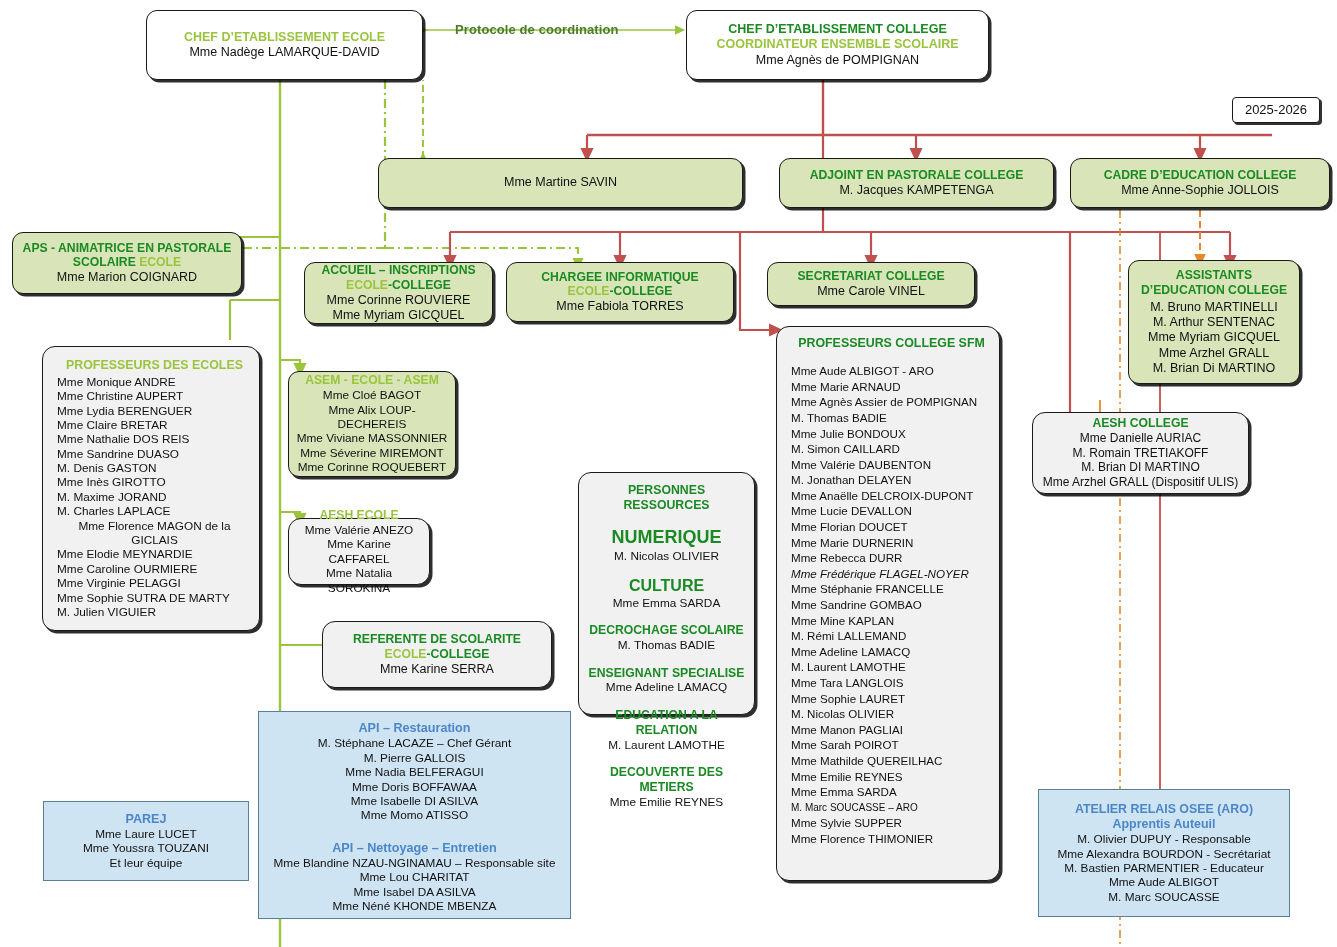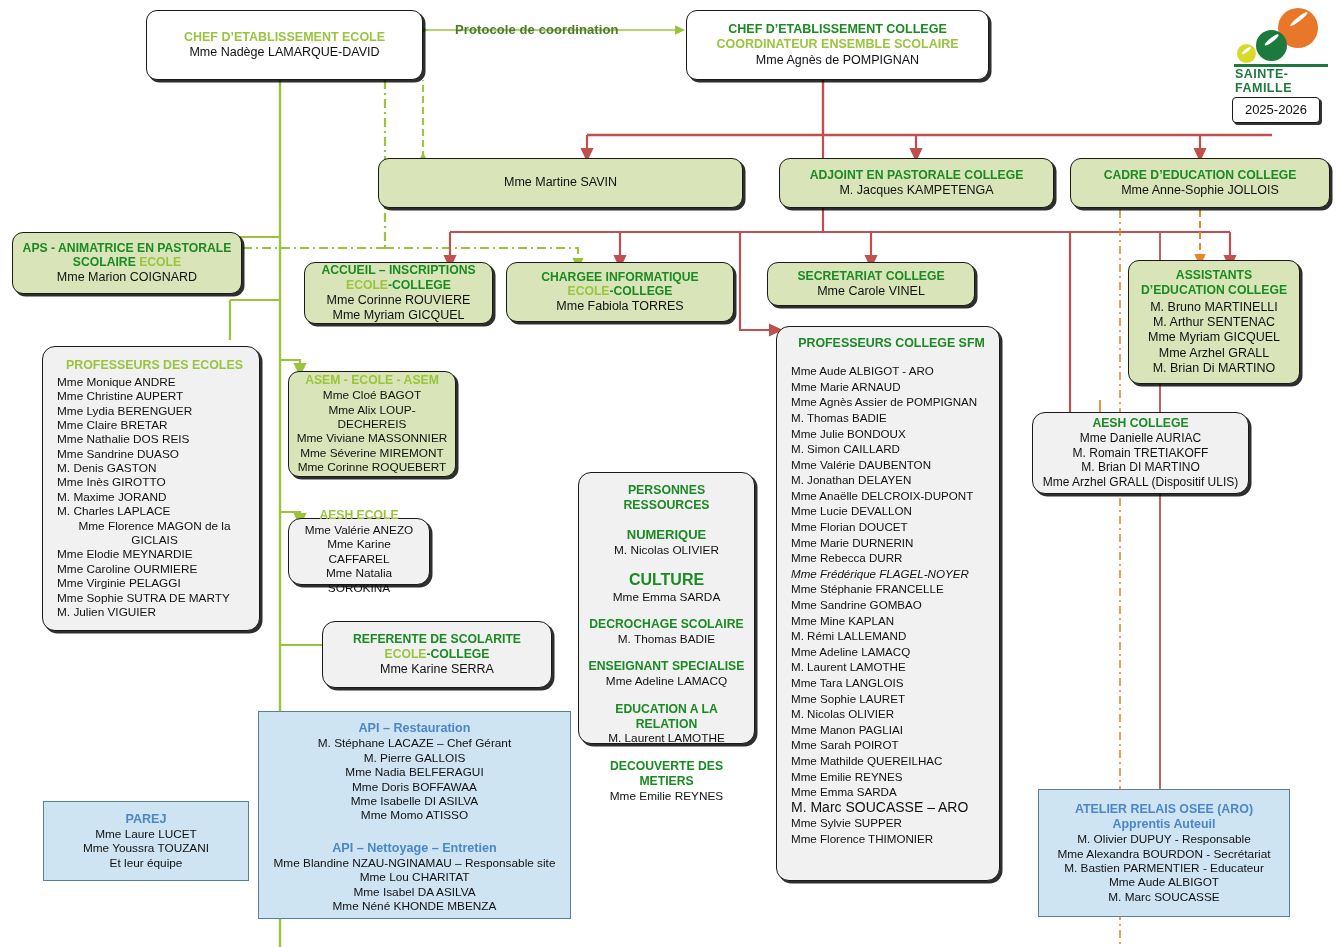--- a/index.html
+++ b/index.html
@@ -134,30 +134,20 @@
   </div>
 
   <div class="lab" style="left:455px;top:22px;">Protocole de coordination</div>
 
   <div class="box b-white" style="left:686px;top:10px;width:303px;height:70px;">
     <div class="ttl gdark" style="font-size:12.5px;">CHEF D’ETABLISSEMENT COLLEGE</div>
     <div class="ttl glight" style="font-size:12.5px;">COORDINATEUR ENSEMBLE SCOLAIRE</div>
     <div class="nm">Mme Agnès de POMPIGNAN</div>
   </div>
 
-  <div class="logo" style="left:1232px;top:8px;width:96px;height:76px;">
-    <div class="ball" style="left:46px;top:0px;width:40px;height:40px;background:#e8772a;"></div>
-    <div class="shine" style="left:56px;top:9px;width:22px;height:4px;"></div>
-    <div class="ball" style="left:24px;top:22px;width:31px;height:31px;background:#1d7a3d;"></div>
-    <div class="shine" style="left:31px;top:30px;width:17px;height:3.5px;"></div>
-    <div class="ball" style="left:5px;top:36px;width:19px;height:19px;background:#d9d92c;"></div>
-    <div class="shine" style="left:9px;top:41px;width:11px;height:3px;"></div>
-    <div class="bar" style="left:2px;top:56px;width:94px;height:3px;"></div>
-    <div class="wd" style="left:3px;top:59px;font-size:12.5px;">SAINTE-FAMILLE</div>
-  </div>
 
   <div class="box b-year" style="left:1232px;top:97px;width:88px;height:26px;">
     <div style="font-size:13px;color:#111;">2025-2026</div>
   </div>
 
   <div class="box b-green" style="left:378px;top:158px;width:365px;height:50px;">
     <div class="nm">Mme Martine SAVIN</div>
   </div>
 
   <div class="box b-green" style="left:779px;top:158px;width:275px;height:50px;">
@@ -254,24 +244,24 @@
   </div>
 
   <div class="box b-grey" style="left:322px;top:621px;width:230px;height:67px;">
     <div class="ttl gdark" style="font-size:12.2px;">REFERENTE DE SCOLARITE</div>
     <div class="ttl" style="font-size:12.2px;">
       <span class="glight">ECOLE</span><span class="gdark">-COLLEGE</span>
     </div>
     <div class="nm">Mme Karine SERRA</div>
   </div>
 
-  <div class="box b-grey" style="left:578px;top:472px;width:177px;height:272px;justify-content:flex-start;padding-top:10px;">
+  <div class="box b-grey" style="left:578px;top:472px;width:177px;height:243px;justify-content:flex-start;padding-top:10px;">
     <div class="ttl gdark" style="font-size:12.3px;margin-bottom:14px;">PERSONNES RESSOURCES</div>
 
-    <div class="ttl gdark" style="font-size:13px;">NUMERIQUE</div>
+    <div class="ttl gdark" style="font-size:18px;">NUMERIQUE</div>
     <div class="nm" style="font-size:11.8px;margin-bottom:13px;">M. Nicolas OLIVIER</div>
 
     <div class="ttl gdark" style="font-size:16px;">CULTURE</div>
     <div class="nm" style="font-size:11.8px;margin-bottom:13px;">Mme Emma SARDA</div>
 
     <div class="ttl gdark" style="font-size:12.2px;">DECROCHAGE SCOLAIRE</div>
     <div class="nm" style="font-size:11.8px;margin-bottom:13px;">M. Thomas BADIE</div>
 
     <div class="ttl gdark" style="font-size:12.2px;">ENSEIGNANT SPECIALISE</div>
     <div class="nm" style="font-size:11.8px;margin-bottom:13px;">Mme Adeline LAMACQ</div>
@@ -306,21 +296,21 @@
     <div class="nm" style="font-size:11.6px;line-height:15.6px;">Mme Adeline LAMACQ</div>
     <div class="nm" style="font-size:11.6px;line-height:15.6px;">M. Laurent LAMOTHE</div>
     <div class="nm" style="font-size:11.6px;line-height:15.6px;">Mme Tara LANGLOIS</div>
     <div class="nm" style="font-size:11.6px;line-height:15.6px;">Mme Sophie LAURET</div>
     <div class="nm" style="font-size:11.6px;line-height:15.6px;">M.  Nicolas OLIVIER</div>
     <div class="nm" style="font-size:11.6px;line-height:15.6px;">Mme Manon PAGLIAI</div>
     <div class="nm" style="font-size:11.6px;line-height:15.6px;">Mme Sarah POIROT</div>
     <div class="nm" style="font-size:11.6px;line-height:15.6px;">Mme Mathilde QUEREILHAC</div>
     <div class="nm" style="font-size:11.6px;line-height:15.6px;">Mme Emilie REYNES</div>
     <div class="nm" style="font-size:11.6px;line-height:15.6px;">Mme Emma SARDA</div>
-    <div class="nm" style="font-size:14px;line-height:15.6px;text-align:right;">M. Marc SOUCASSE – ARO</div>
+    <div class="nm" style="font-size:10px;line-height:15.6px;text-align:right;">M. Marc SOUCASSE – ARO</div>
     <div class="nm" style="font-size:11.6px;line-height:15.6px;">Mme Sylvie SUPPER</div>
     <div class="nm" style="font-size:11.6px;line-height:15.6px;">Mme Florence THIMONIER</div>
   </div>
 
   <div class="box b-blue" style="left:258px;top:711px;width:313px;height:208px;justify-content:flex-start;padding-top:9px;">
     <div class="ttl blue" style="font-size:12.6px;">API – Restauration</div>
     <div class="nm" style="font-size:11.8px;">M. Stéphane LACAZE – Chef Gérant</div>
     <div class="nm" style="font-size:11.8px;">M. Pierre GALLOIS</div>
     <div class="nm" style="font-size:11.8px;">Mme Nadia BELFERAGUI</div>
     <div class="nm" style="font-size:11.8px;">Mme Doris BOFFAWAA</div>

